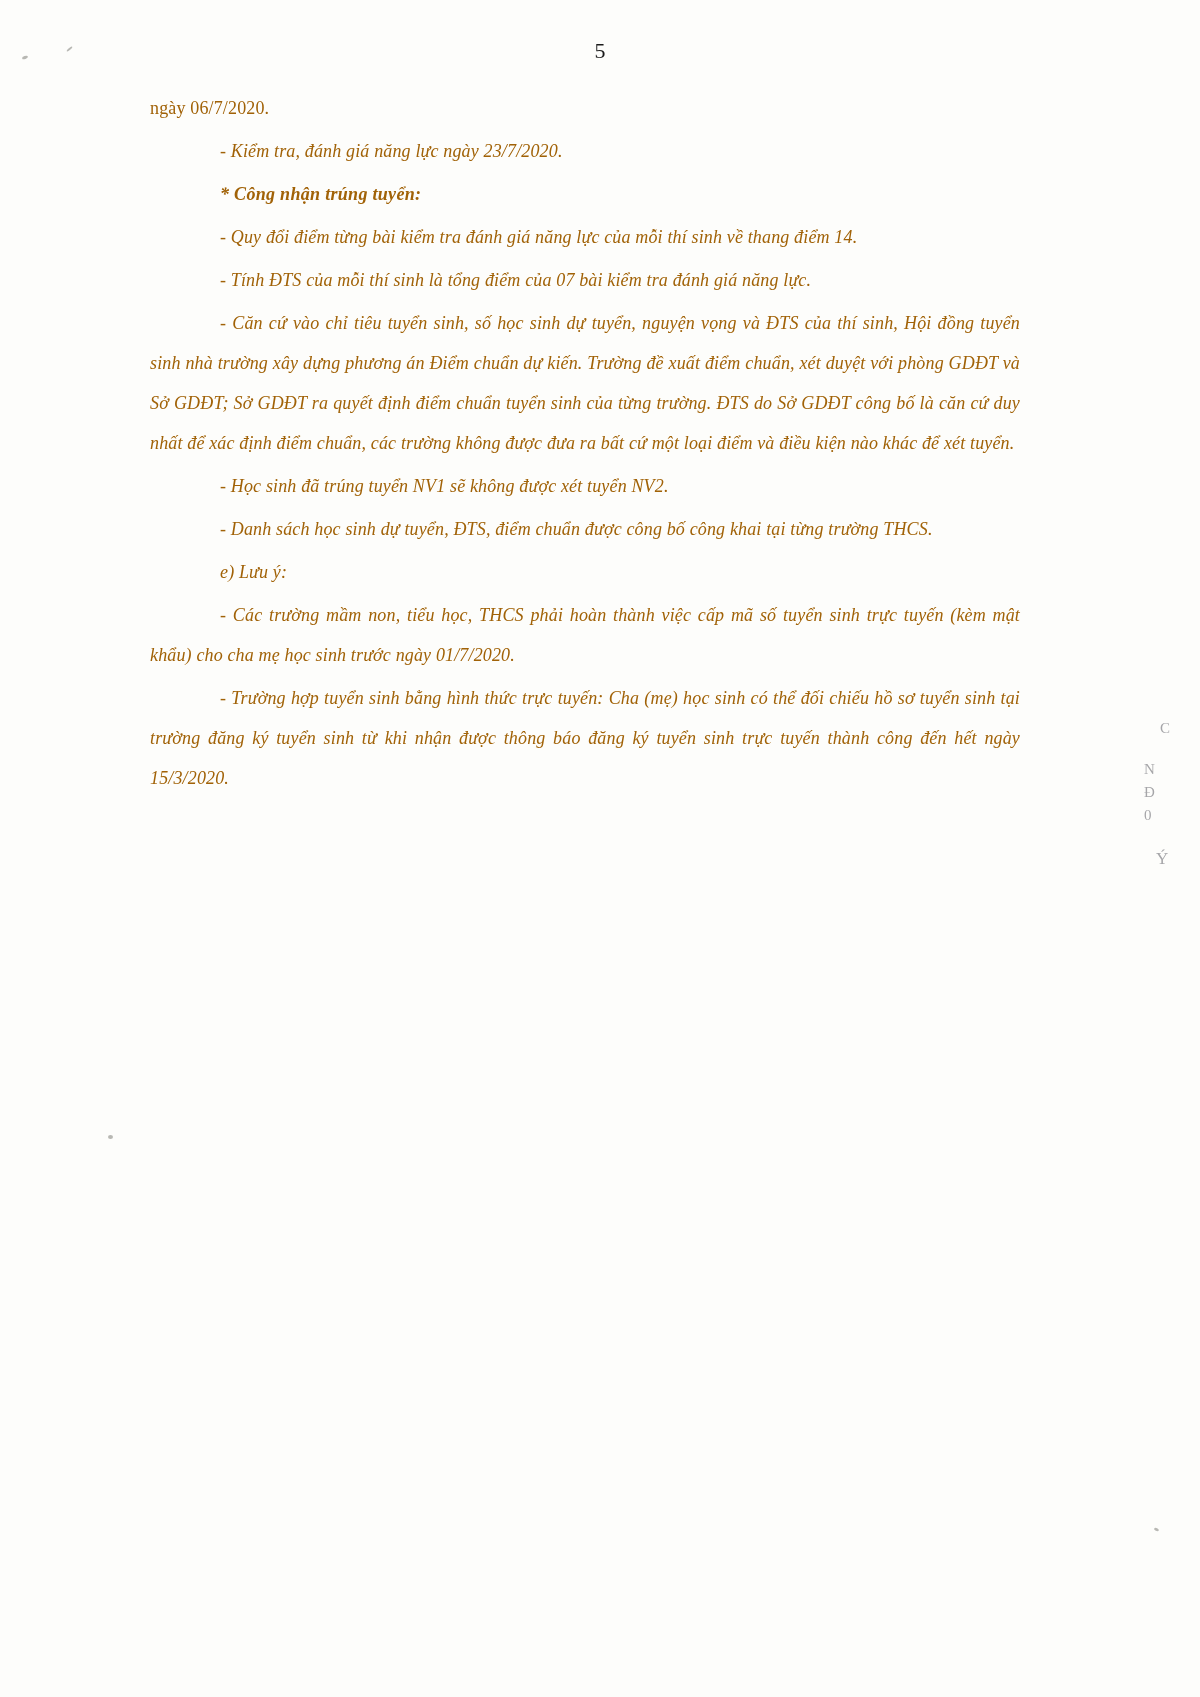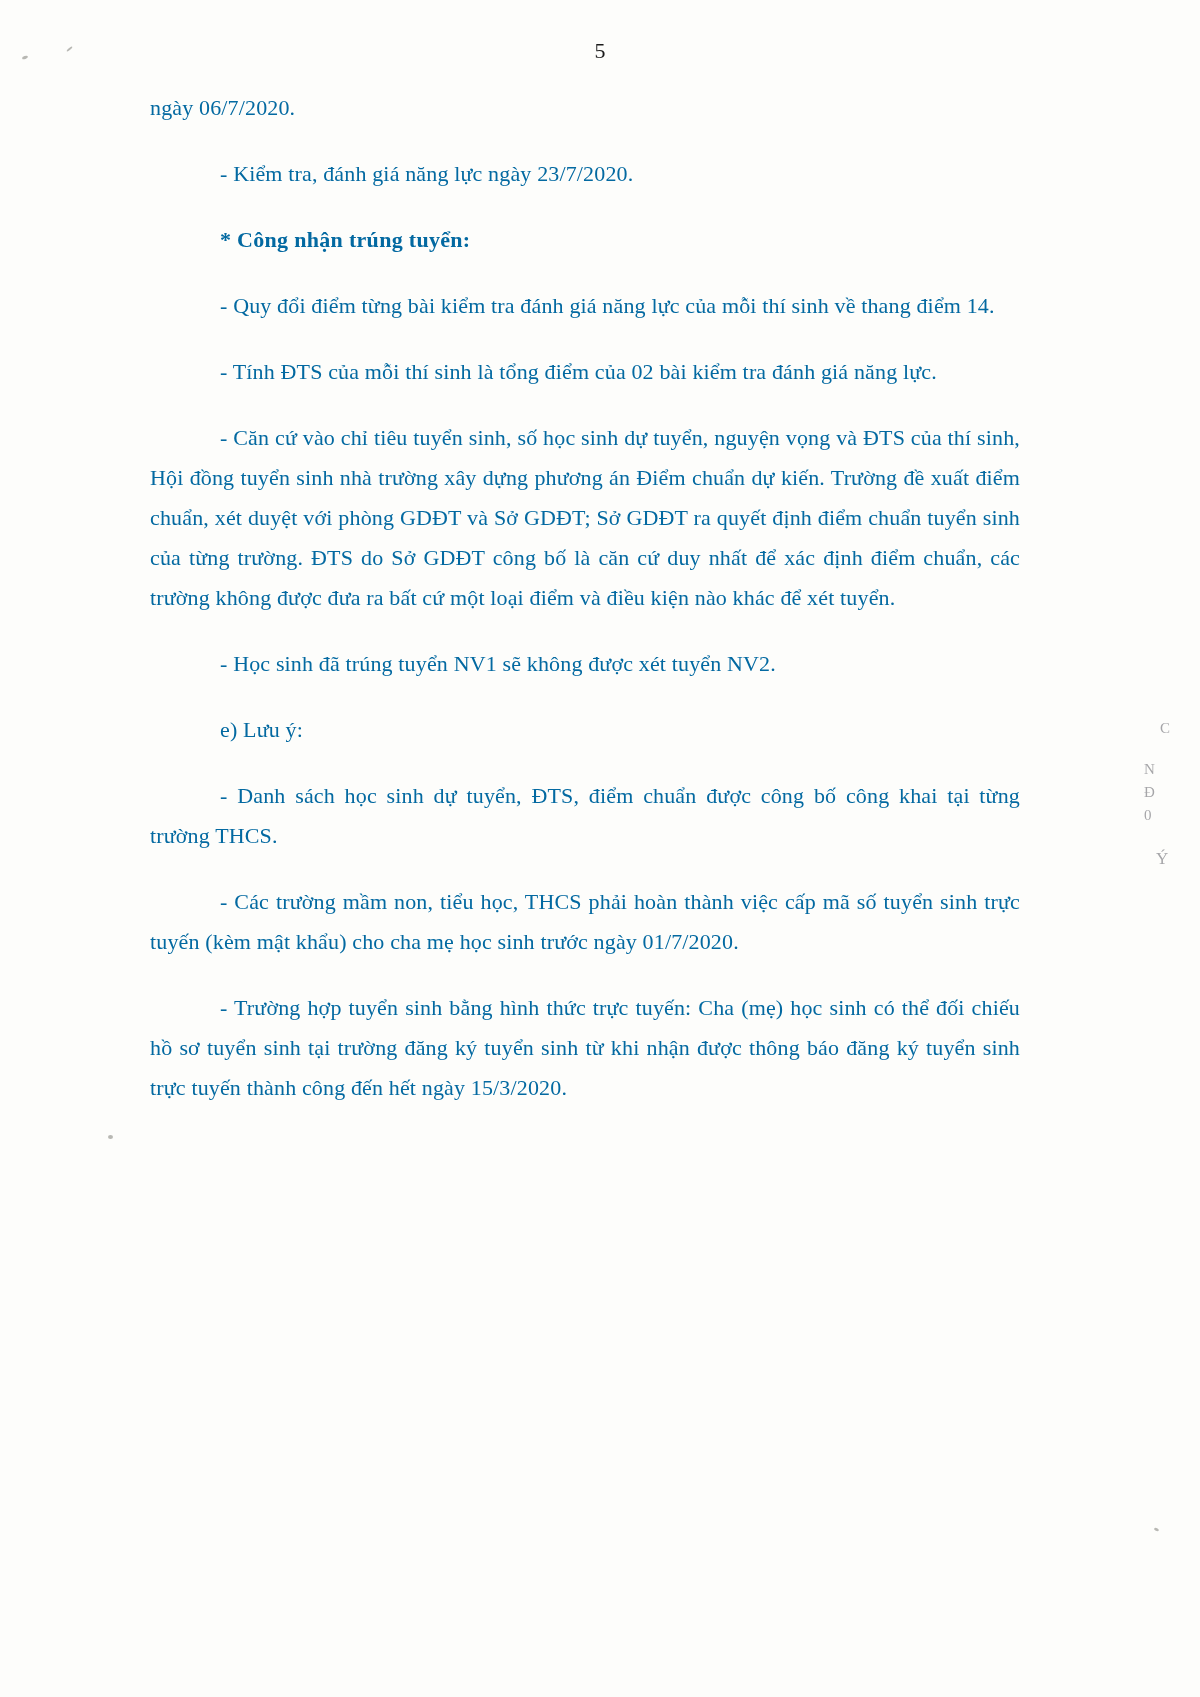--- a/index.html
+++ b/index.html
@@ -38,31 +38,31 @@
   .speck.s1 { left: 22px;  top: 56px;  width: 6px; height: 3px; transform: rotate(-18deg); }
   .speck.s2 { left: 66px;  top: 48px;  width: 7px; height: 2px; transform: rotate(-40deg); }
   .speck.s3 { left: 108px; top: 1135px; width: 5px; height: 4px; }
   .speck.s4 { left: 1154px; top: 1528px; width: 5px; height: 3px; transform: rotate(25deg);}
 
   .content {
     position: absolute;
     left: 150px;
     top: 88px;
     width: 870px;
-    font-size: 22px;
+    font-size: 18px;
     line-height: 40px;
-    color: #0369a1;
+    color: #a16207;
   }
   .para {
     margin: 0 0 0 0;
     text-align: justify;
     text-justify: inter-word;
     letter-spacing: .15px;
   }
-  .para + .para { margin-top: 26px; }
+  .para + .para { margin-top: 3px; font-style: italic; }
   .indent { text-indent: 70px; }
   .noindent { text-indent: 0; }
   .bold { font-weight: bold; }
   .para.bold { letter-spacing: .3px; }
 
   
   .margin-marks {
     position: absolute;
     right: 12px;
     top: 718px;
@@ -93,25 +93,25 @@
   <span class="speck s1"></span>
   <span class="speck s2"></span>
   <span class="speck s3"></span>
   <span class="speck s4"></span>
 
   <div class="content">
     <p class="para noindent">ngày 06/7/2020.</p>
     <p class="para indent">- Kiểm tra, đánh giá năng lực ngày 23/7/2020.</p>
     <p class="para indent bold">* Công nhận trúng tuyển:</p>
     <p class="para indent">- Quy đổi điểm từng bài kiểm tra đánh giá năng lực của mỗi thí sinh về thang điểm 14.</p>
-    <p class="para indent">- Tính ĐTS của mỗi thí sinh là tổng điểm của 02 bài kiểm tra đánh giá năng lực.</p>
+    <p class="para indent">- Tính ĐTS của mỗi thí sinh là tổng điểm của 07 bài kiểm tra đánh giá năng lực.</p>
     <p class="para indent">- Căn cứ vào chỉ tiêu tuyển sinh, số học sinh dự tuyển, nguyện vọng và ĐTS của thí sinh, Hội đồng tuyển sinh nhà trường xây dựng phương án Điểm chuẩn dự kiến. Trường đề xuất điểm chuẩn, xét duyệt với phòng GDĐT và Sở GDĐT; Sở GDĐT ra quyết định điểm chuẩn tuyển sinh của từng trường. ĐTS do Sở GDĐT công bố là căn cứ duy nhất để xác định điểm chuẩn, các trường không được đưa ra bất cứ một loại điểm và điều kiện nào khác để xét tuyển.</p>
     <p class="para indent">- Học sinh đã trúng tuyển NV1 sẽ không được xét tuyển NV2.</p>
+    <p class="para indent">- Danh sách học sinh dự tuyển, ĐTS, điểm chuẩn được công bố công khai tại từng trường THCS.</p>
     <p class="para indent">e) Lưu ý:</p>
-    <p class="para indent">- Danh sách học sinh dự tuyển, ĐTS, điểm chuẩn được công bố công khai tại từng trường THCS.</p>
     <p class="para indent">- Các trường mầm non, tiểu học, THCS phải hoàn thành việc cấp mã số tuyển sinh trực tuyến (kèm mật khẩu) cho cha mẹ học sinh trước ngày 01/7/2020.</p>
     <p class="para indent">- Trường hợp tuyển sinh bằng hình thức trực tuyến: Cha (mẹ) học sinh có thể đối chiếu hồ sơ tuyển sinh tại trường đăng ký tuyển sinh từ khi nhận được thông báo đăng ký tuyển sinh trực tuyến thành công đến hết ngày 15/3/2020.</p>
   </div>
 
   <div class="margin-marks">
     <div class="mark-a">C</div>
     <div class="mark-b">N</div>
     <div class="mark-c">Đ</div>
     <div class="mark-d">0</div>
     <div class="mark-e">Ý</div>

